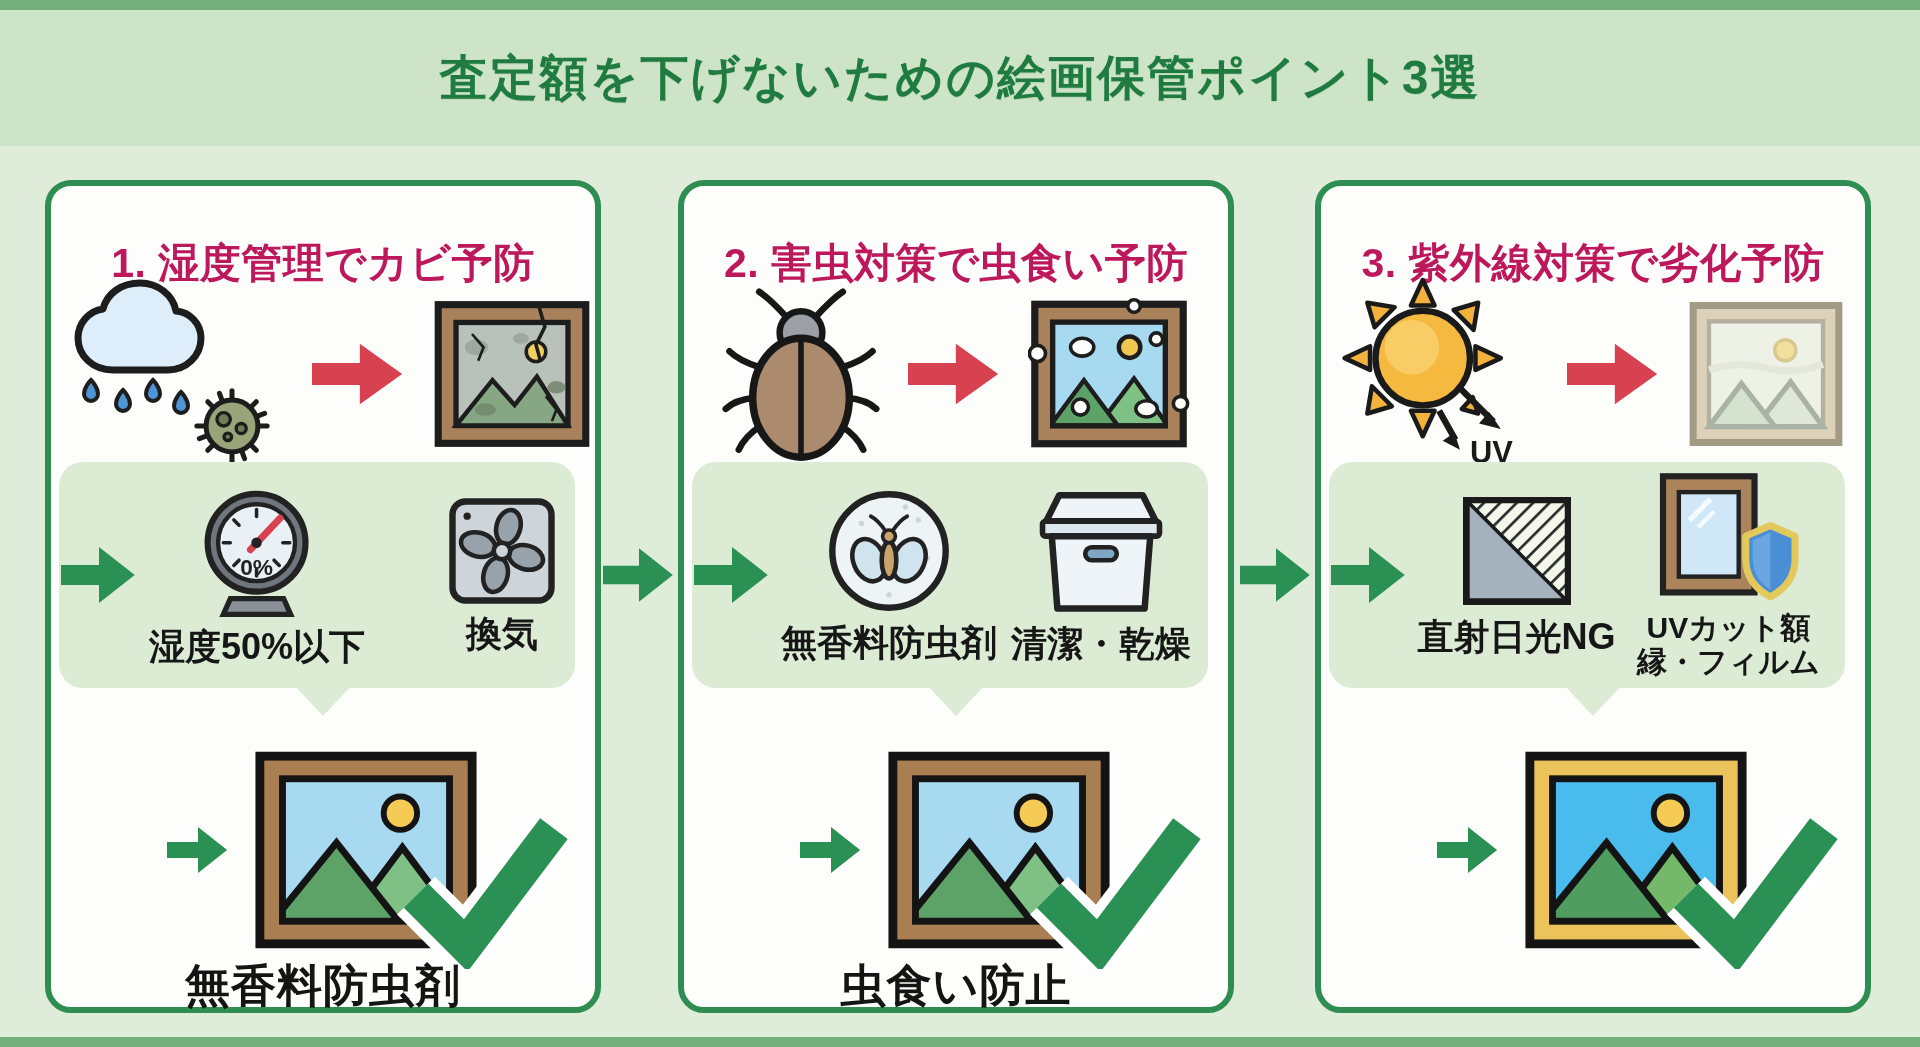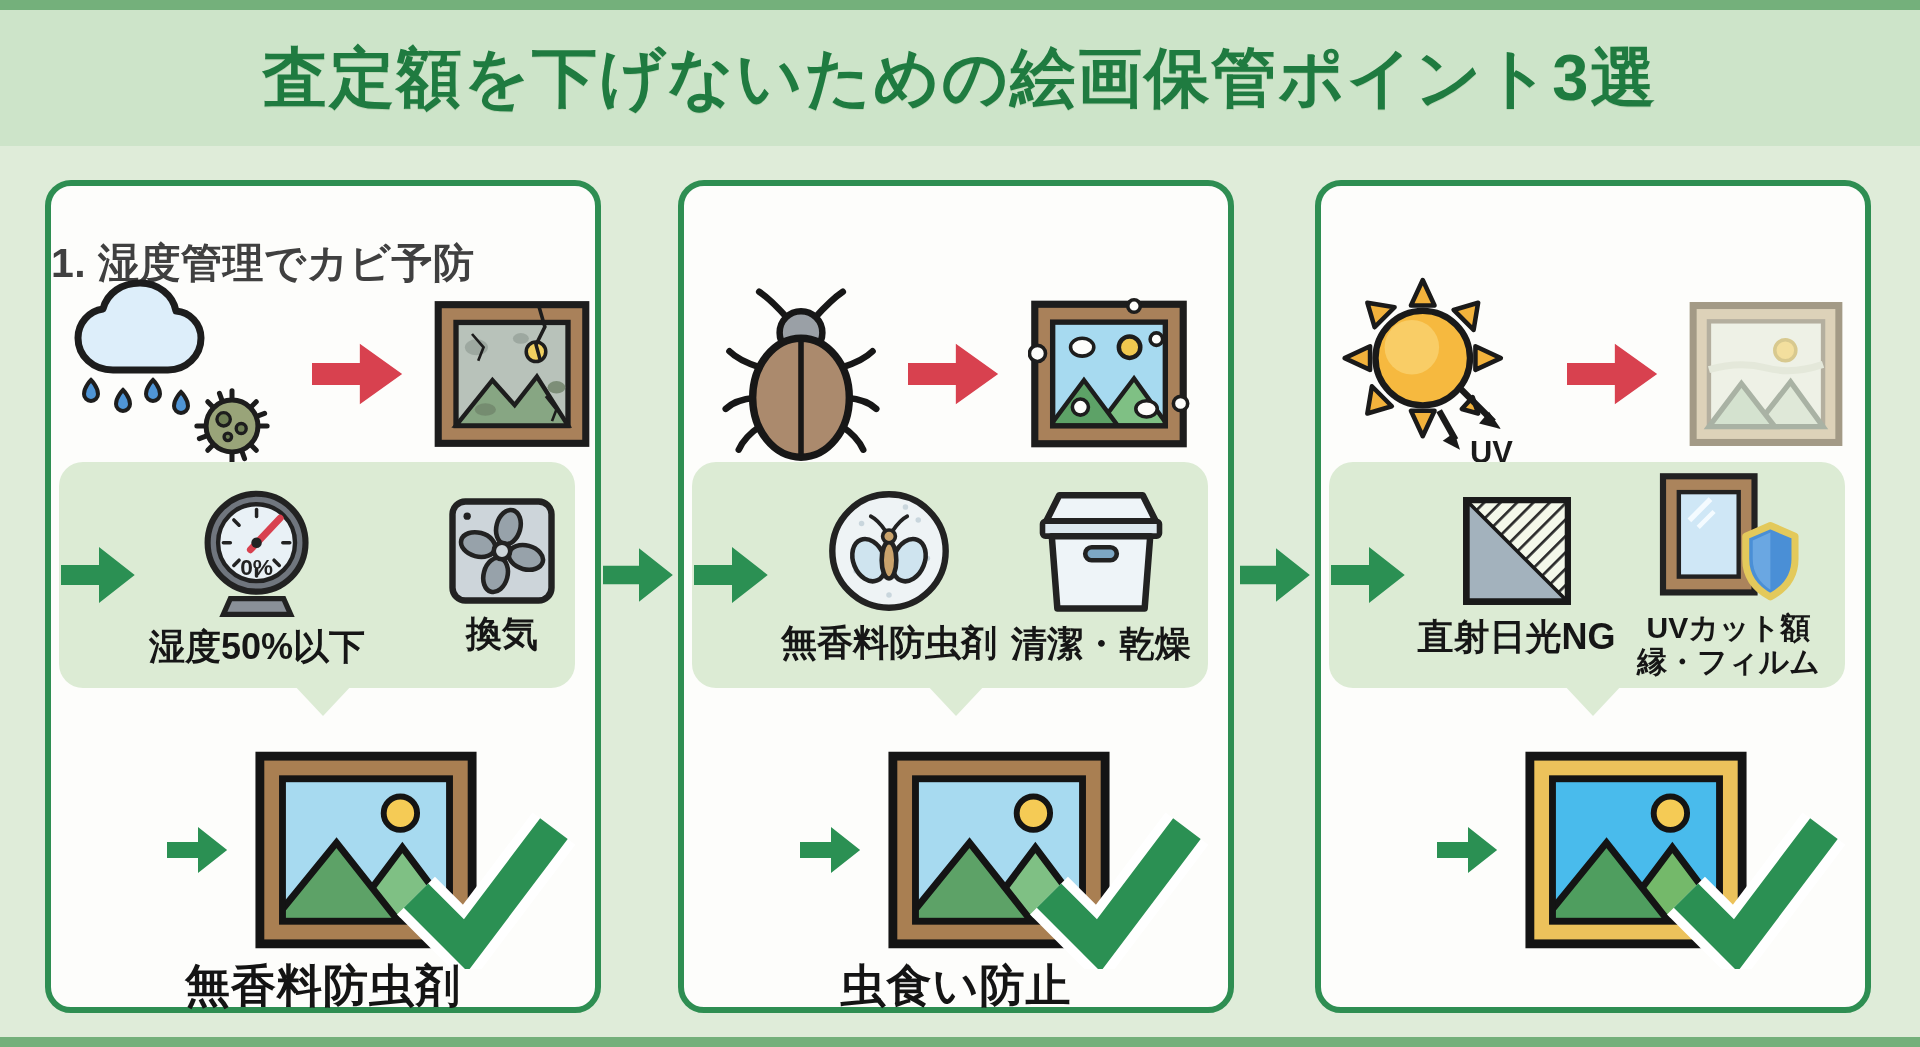--- a/index.html
+++ b/index.html
@@ -3,26 +3,26 @@
 <meta charset="utf-8">
 <style>
   html,body{margin:0;padding:0;}
   body{width:1920px;height:1047px;overflow:hidden;background:#dfecd9;
        font-family:"Liberation Sans","DejaVu Sans",sans-serif;position:relative;}
   .edge-strip{position:absolute;left:0;width:1920px;height:10px;background:#74b07b;}
   .edge-strip.top{top:0;}
   .edge-strip.bottom{top:1037px;}
   .title-band{position:absolute;left:0;top:10px;width:1920px;height:136px;background:#cde4c9;
               display:flex;align-items:center;justify-content:center;}
-  .main-title{font-size:65px;font-weight:bold;color:#1f7b40;letter-spacing:2px;
+  .main-title{font-size:48px;font-weight:bold;color:#1f7b40;letter-spacing:2px;
               text-shadow:0 1px 0 #b9d6b4;}
   .card{position:absolute;top:180px;width:556px;height:833px;background:#fdfdfb;
         border:6px solid #2e8e52;border-radius:26px;box-sizing:border-box;}
-  .card-heading{position:absolute;top:16px;left:0;width:100%;text-align:left;
-                font-size:41px;font-weight:bold;color:#404040;letter-spacing:0.5px;}
+  .card-heading{position:absolute;top:16px;left:0;width:100%;text-align:center;
+                font-size:41px;font-weight:bold;color:#be185d;letter-spacing:0.5px;}
   .cause-row{position:absolute;top:89px;left:0;width:100%;height:198px;
              display:flex;align-items:center;justify-content:center;gap:28px;}
   .cloud-group{position:relative;width:230px;height:196px;flex:none;}
   .cloud-group .cloud{position:absolute;left:0;top:0;}
   .cloud-group .mold{position:absolute;right:6px;bottom:0;}
   .band{position:absolute;left:8px;top:276px;width:516px;height:226px;background:#dcebd4;
         border-radius:24px;}
   .band-arrow{position:absolute;left:2px;top:50%;transform:translateY(-50%);}
   .band-inner{position:absolute;left:82px;right:10px;top:0;bottom:0;
               display:flex;align-items:center;}
@@ -178,20 +178,21 @@
     </div>
   </div>
   <div class="result-label">無香料防虫剤</div>
 </section>
 
 <svg class="connector" style="left:603px" width="72" height="70" viewBox="0 0 100 86">
   <polygon points="0,30 50,30 50,6 97,43 50,80 50,56 0,56" fill="#2b9053"></polygon>
 </svg>
 
 <section class="card" style="left:678px">
+  <h2 class="card-heading">2. 害虫対策で虫食い予防</h2>
 
   <div class="cause-row">
     <svg width="158" height="192" viewBox="0 0 170 205">
       <g stroke="#171717" stroke-width="7" stroke-linecap="round" fill="none">
         <path d="M70,42 Q52,22 40,14"></path>
           <path d="M100,42 Q118,22 130,14"></path>
         <path d="M40,95 Q18,88 8,78"></path>
           <path d="M130,95 Q152,88 162,78"></path>
         <path d="M36,128 Q14,130 4,140"></path>
           <path d="M134,128 Q156,130 166,140"></path>
@@ -294,20 +295,21 @@
     </div>
   </div>
   <div class="result-label">虫食い防止</div>
 </section>
 
 <svg class="connector" style="left:1240px" width="72" height="70" viewBox="0 0 100 86">
   <polygon points="0,30 50,30 50,6 97,43 50,80 50,56 0,56" fill="#2b9053"></polygon>
 </svg>
 
 <section class="card" style="left:1315px">
+  <h2 class="card-heading">3. 紫外線対策で劣化予防</h2>
 
   <div class="cause-row">
     <svg width="198" height="196" viewBox="0 0 218 215">
       <g fill="#f2b23c" stroke="#1a1a1a" stroke-width="5" stroke-linejoin="round">
         <polygon points="90,4 103,32 77,32"></polygon>
         <polygon points="176,90 148,103 148,77"></polygon>
         <polygon points="90,176 77,148 103,148"></polygon>
         <polygon points="4,90 32,77 32,103"></polygon>
         <polygon points="151,29 146,59 124,37"></polygon>
         <polygon points="29,29 59,34 37,56"></polygon>

